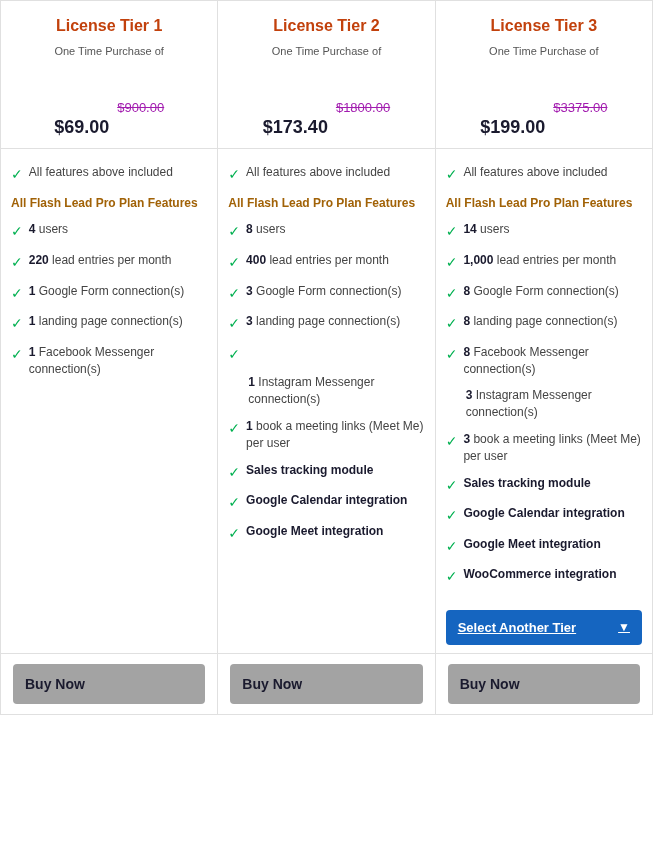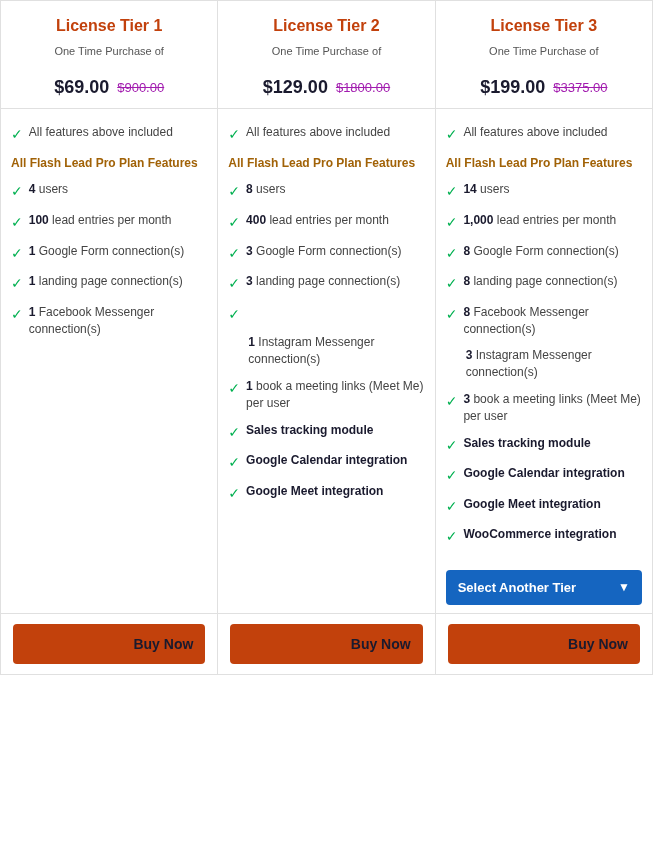--- a/index.html
+++ b/index.html
@@ -42,20 +42,21 @@
     .price-row {
       display: flex;
       align-items: center;
       justify-content: center;
       gap: 8px;
     }
     .price-current {
       font-size: 18px;
       font-weight: bold;
       color: #1a1a2e;
+      margin-top: 40px;
     }
     .price-original {
       font-size: 13px;
       color: #a21caf;
       text-decoration: line-through;
     }
     .tier-body {
       padding: 10px 10px;
       flex: 1;
       display: flex;
@@ -88,45 +89,46 @@
       font-weight: bold;
       font-size: 12px;
     }
     .tier-footer {
       padding: 10px 12px;
       border-top: 1px solid #e0e0e0;
     }
     .btn-buy {
       width: 100%;
       padding: 12px;
-      background: #c2410c;
+      background: #a3a3a3;
       border: none;
       border-radius: 4px;
       font-size: 14px;
       font-weight: bold;
       color: #1a1a2e;
       cursor: pointer;
-      text-align: right;
+      text-align: left;
     }
     .select-tier-wrapper {
       padding: 8px 10px;
     }
     .btn-select-tier {
       width: 100%;
       padding: 10px 12px;
       background: #1565C0;
       border: none;
       border-radius: 4px;
       font-size: 13px;
       font-weight: bold;
       color: #fff;
       cursor: pointer;
       display: flex;
       align-items: center;
       justify-content: space-between;
+      text-decoration: underline;
     }
     .btn-select-tier .arrow {
       font-size: 12px;
       color: #fff;
     }
   </style>
 </head>
 <body>
 
 <div class="pricing-grid">
@@ -146,21 +148,21 @@
         </div>
         <div class="feature-item">
           <span class="feature-link" style="margin-left: 0px;">All Flash Lead Pro Plan Features</span>
         </div>
         <div class="feature-item">
           <span class="check-icon">✓</span>
           <span class="feature-text"><strong>4</strong> users</span>
         </div>
         <div class="feature-item">
           <span class="check-icon">✓</span>
-          <span class="feature-text"><strong>100</strong> lead entries per month</span>
+          <span class="feature-text"><strong>220</strong> lead entries per month</span>
         </div>
         <div class="feature-item">
           <span class="check-icon">✓</span>
           <span class="feature-text"><strong>1</strong> Google Form connection(s)</span>
         </div>
         <div class="feature-item">
           <span class="check-icon">✓</span>
           <span class="feature-text"><strong>1</strong> landing page connection(s)</span>
         </div>
         <div class="feature-item">
@@ -168,21 +170,21 @@
           <span class="feature-text"><strong>1</strong> Facebook Messenger connection(s)</span>
         </div>
       </div>
       <div class="tier-footer"><button class="btn-buy">Buy Now</button></div>
     </div>
     <div class="tier-col">
       <div class="tier-header">
         <div class="tier-title">License Tier 2</div>
         <div class="price-label">One Time Purchase of</div>
         <div class="price-row">
-          <span class="price-current">$129.00</span>
+          <span class="price-current">$173.40</span>
           <span class="price-original">$1800.00</span>
         </div>
       </div>
       <div class="tier-body">
         <div class="feature-item">
           <span class="check-icon">✓</span>
           <span class="feature-text">All features above included</span>
         </div>
         <div class="feature-item">
           <span class="feature-link" style="margin-left: 0px;">All Flash Lead Pro Plan Features</span>

